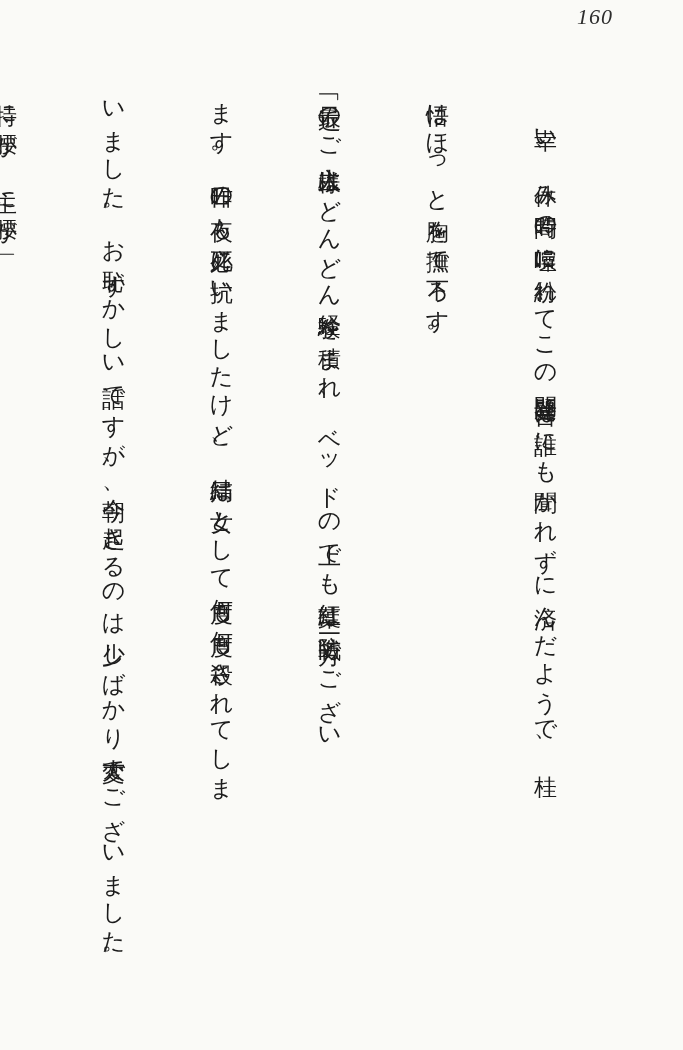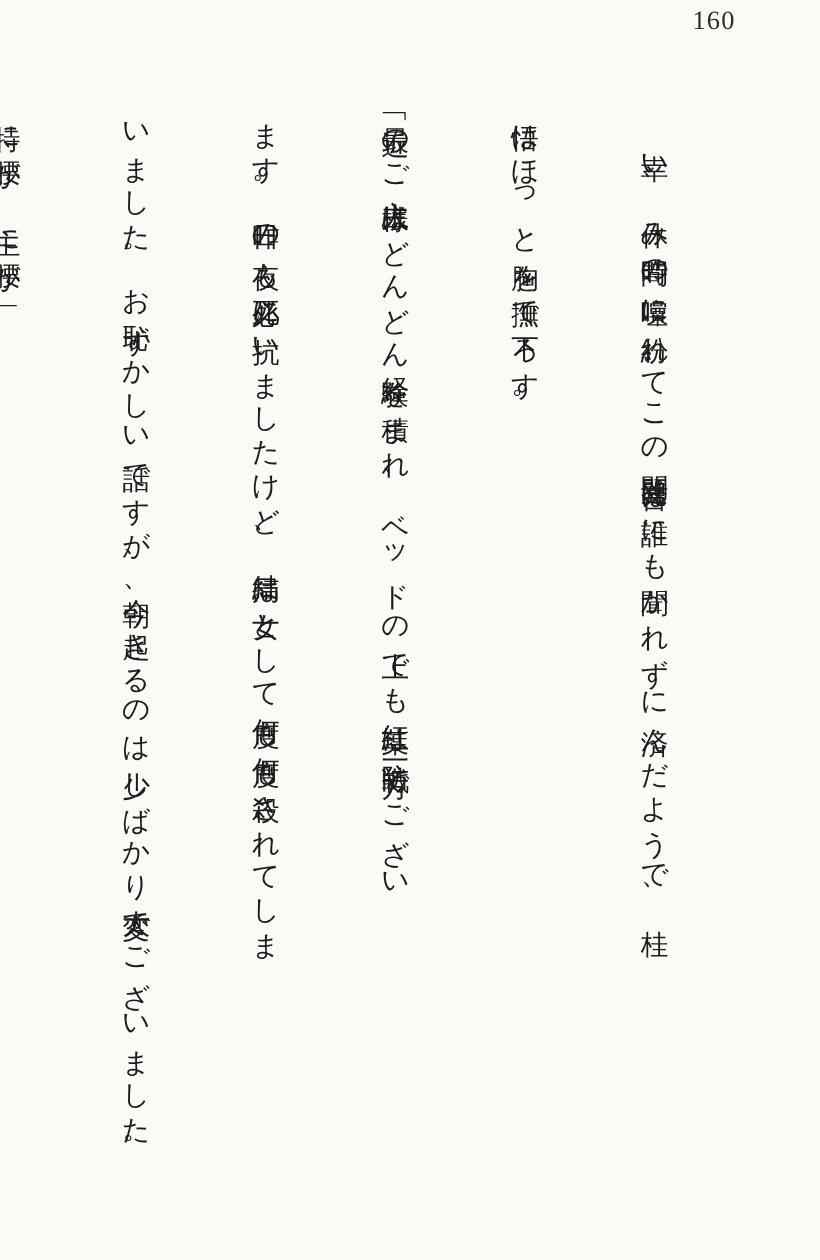--- a/index.html
+++ b/index.html
@@ -17,20 +17,21 @@
     width: 683px;
     height: 1050px;
     background: #fafaf7;
     overflow: hidden;
   }
   .page-number {
     position: absolute;
     top: 4px;
     left: 577px;
     font-family: "Liberation Serif", "DejaVu Serif", serif;
+    font-style: italic;
     font-size: 22px;
     letter-spacing: 1px;
     color: #2d2d2d;
   }
   .text-block {
     position: absolute;
     top: 86px;
     right: 48px;
     height: 958px;
     writing-mode: vertical-rl;

